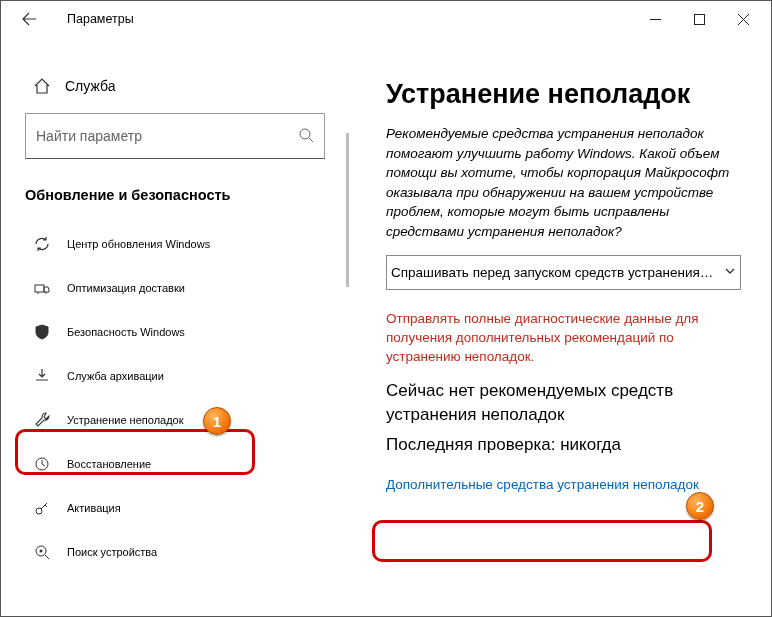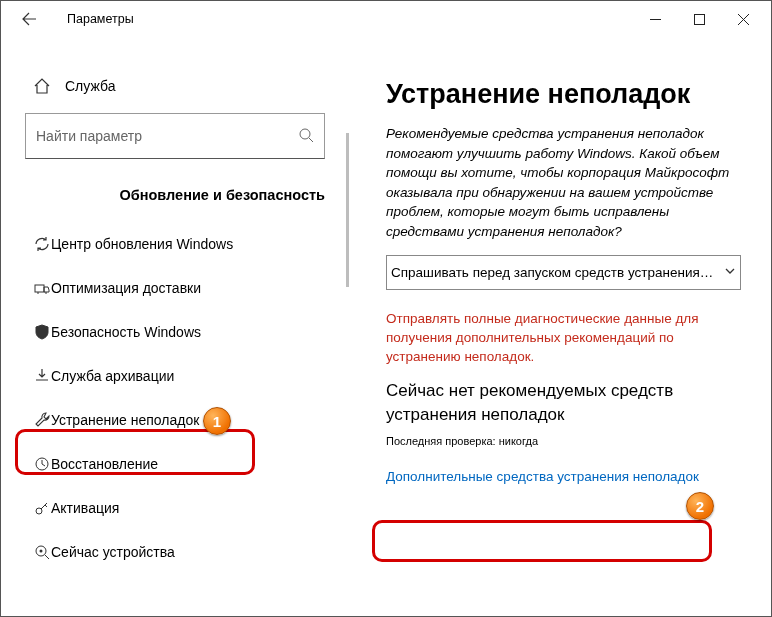--- a/index.html
+++ b/index.html
@@ -63,27 +63,27 @@
     align-items: center;
     padding: 0 10px;
     color: #666;
     font-size: 14px;
   }
   .search-box .ph { flex: 1; }
   .section-head {
     font-weight: 600;
     font-size: 14.5px;
     padding: 0 24px 18px 24px;
-    text-align: right;
   }
   .nav-item {
     display: flex;
     align-items: center;
+    gap: 16px;
     padding: 12px 8px 12px 32px;
-    font-size: 14px;
+    font-size: 11px;
     position: relative;
     margin: 2px 0;
   }
   .nav-icon { width: 18px; height: 18px; display:flex; align-items:center; justify-content:center; color:#333; }
 
   .highlight-red {
     position: absolute;
     border: 3px solid #d40000;
     border-radius: 10px;
     pointer-events: none;
@@ -135,21 +135,21 @@
     font-size: 13.5px;
     line-height: 1.4;
     margin-bottom: 12px;
   }
   .plain-text {
     font-size: 17px;
     line-height: 1.4;
     margin-bottom: 8px;
   }
   .small-text {
-    font-size: 11px;
+    font-size: 17px;
     margin-bottom: 22px;
   }
   .blue-link {
     color: #0067c0;
     font-size: 13.5px;
     margin-bottom: 44px;
     display: block;
   }
   .blue-link.last { margin-bottom: 0; }
   .left-rail { left: 348px; top: 96px; height: 154px; background:#bdbdbd; width:3px;}
@@ -273,21 +273,21 @@
     </div>
 
     <div class="nav-item">
       <span class="nav-icon">
         <svg width="18" height="18" viewBox="0 0 18 18">
             <circle cx="8" cy="8" r="5" stroke="#333" fill="none"></circle>
             <circle cx="8" cy="8" r="1.5" fill="#333"></circle>
             <path d="M12 12l4 4" stroke="#333"></path>
           </svg>
       </span>
-      <span>Сейчас устройства</span>
+      <span>Поиск устройства</span>
     </div>
 
     <div class="highlight-red" style="left:14px; top:392px; width:240px; height:46px;"></div>
     <div class="badge" style="left:202px; top:370px;">1</div>
 
     <div class="left-rail" style="position:absolute; left:345px;"></div>
   </div>
 
   <div class="content">
     <h1>Устранение неполадок</h1>

